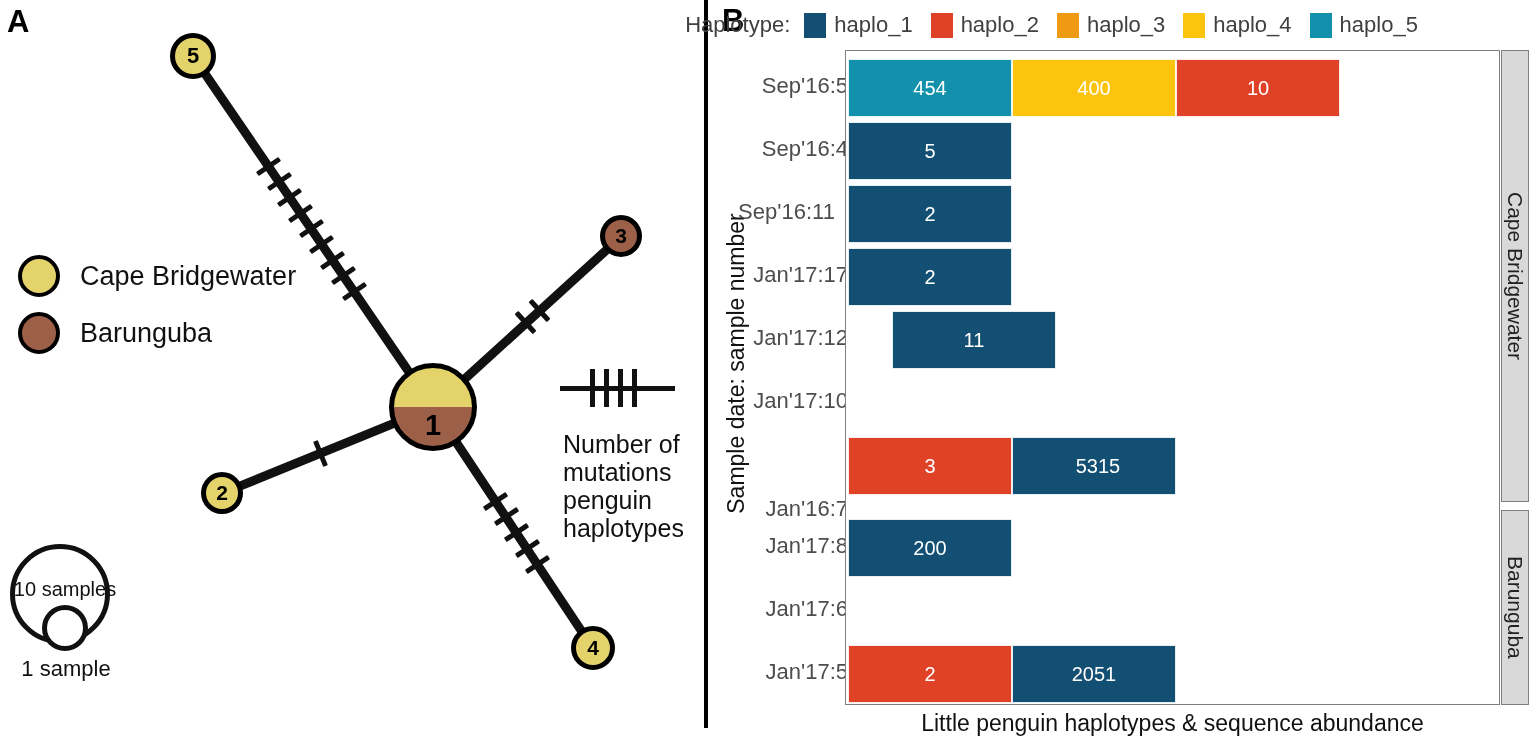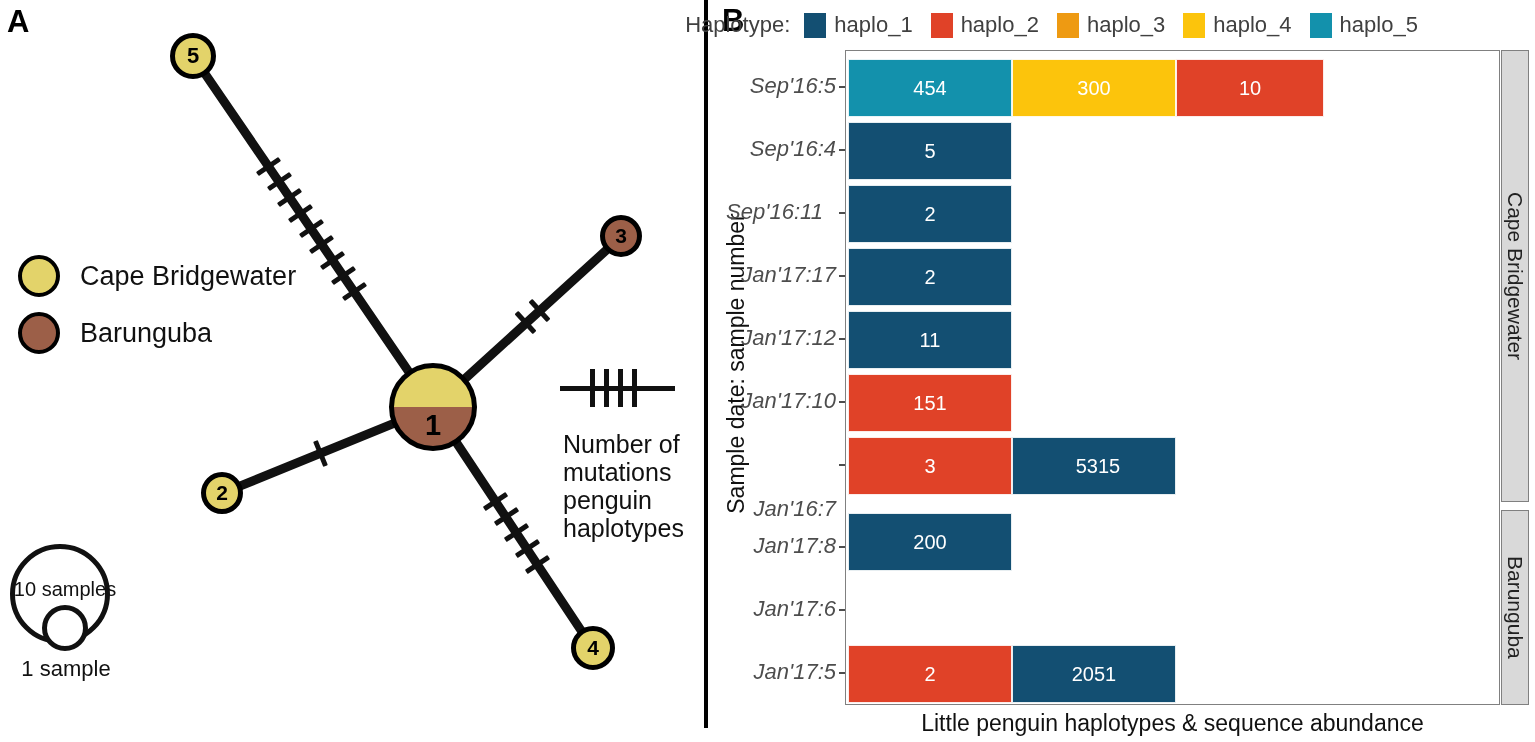--- a/index.html
+++ b/index.html
@@ -136,21 +136,21 @@
   }
   #strip-cape{top:50px;height:452px;}
   #strip-barunguba{top:510px;height:195px;}
 
   
   .ytick{
     position:absolute;right:0;width:132px;text-align:right;
     font-size:22px;color:#4d4d4d;white-space:nowrap;
     padding-right:9px;box-sizing:border-box;
   }
-  #ytick-wrap{position:absolute;left:0px;top:50px;width:137px;height:655px;font-style:italic;}
+  #ytick-wrap{position:absolute;left:12px;top:50px;width:137px;height:655px;}
   .ytick-mark{position:absolute;left:131px;width:6px;height:2px;background:#4d4d4d;}
 
   
   #y-axis-title{
     position:absolute;left:-252px;top:350px;width:560px;
     text-align:center;font-size:23px;color:#111;
     transform:rotate(-90deg);
   }
   #x-axis-title{
     position:absolute;left:137px;top:710px;width:655px;
@@ -291,62 +291,57 @@
       </div>
     <div id="y-axis-line"></div>
 
     <div id="plot-area">
       <div class="facet-block" id="facet-cape">
           <div class="bar-row" style="top: 8px;">
             <div class="seg" style="background: rgb(19, 145, 172); width: 164px;">
               <span>454</span>
             </div>
             <div class="seg" style="background: rgb(252, 196, 12); width: 164px;">
-              <span>300</span>
-            </div>
-            <div class="seg" style="background: rgb(224, 66, 40); width: 148px; align-items: center;">
+              <span>400</span>
+            </div>
+            <div class="seg" style="background: rgb(224, 66, 40); width: 164px; align-items: center;">
               <span>10</span>
             </div>
           </div>
           <div class="bar-row" style="top: 71px;">
             <div class="seg" style="background: rgb(19, 79, 114); width: 164px;">
               <span>5</span>
             </div>
           </div>
           <div class="bar-row" style="top: 134px;">
             <div class="seg" style="background: rgb(19, 79, 114); width: 164px;">
               <span>2</span>
             </div>
           </div>
           <div class="bar-row" style="top: 197px;">
             <div class="seg" style="background: rgb(19, 79, 114); width: 164px;">
               <span>2</span>
             </div>
           </div>
           <div class="bar-row" style="top: 260px;">
-            <div class="seg" style="background: rgb(19, 79, 114); width: 164px;">
+            <div class="seg" style="background: rgb(19, 79, 114); width: 164px; margin-left: 44px;">
               <span>11</span>
-            </div>
-          </div>
-          <div class="bar-row" style="top: 323px;">
-            <div class="seg" style="background: rgb(224, 66, 40); width: 164px;">
-              <span>151</span>
             </div>
           </div>
           <div class="bar-row" style="top: 386px;">
             <div class="seg" style="background: rgb(224, 66, 40); width: 164px;">
               <span>3</span>
             </div>
             <div class="seg" style="background: rgb(19, 79, 114); width: 164px; padding-left: 8px;">
               <span>5315</span>
             </div>
           </div>
         </div>
       <div class="facet-block" id="facet-barunguba">
-          <div class="bar-row" style="top: 2px; border-radius: 6px;">
+          <div class="bar-row" style="top: 8px; border-radius: 6px;">
             <div class="seg" style="background: rgb(19, 79, 114); width: 164px;">
               <span>200</span>
             </div>
           </div>
           <div class="bar-row" style="top: 134px;">
             <div class="seg" style="background: rgb(224, 66, 40); width: 164px;">
               <span>2</span>
             </div>
             <div class="seg" style="background: rgb(19, 79, 114); width: 164px;">
               <span>2051</span>

